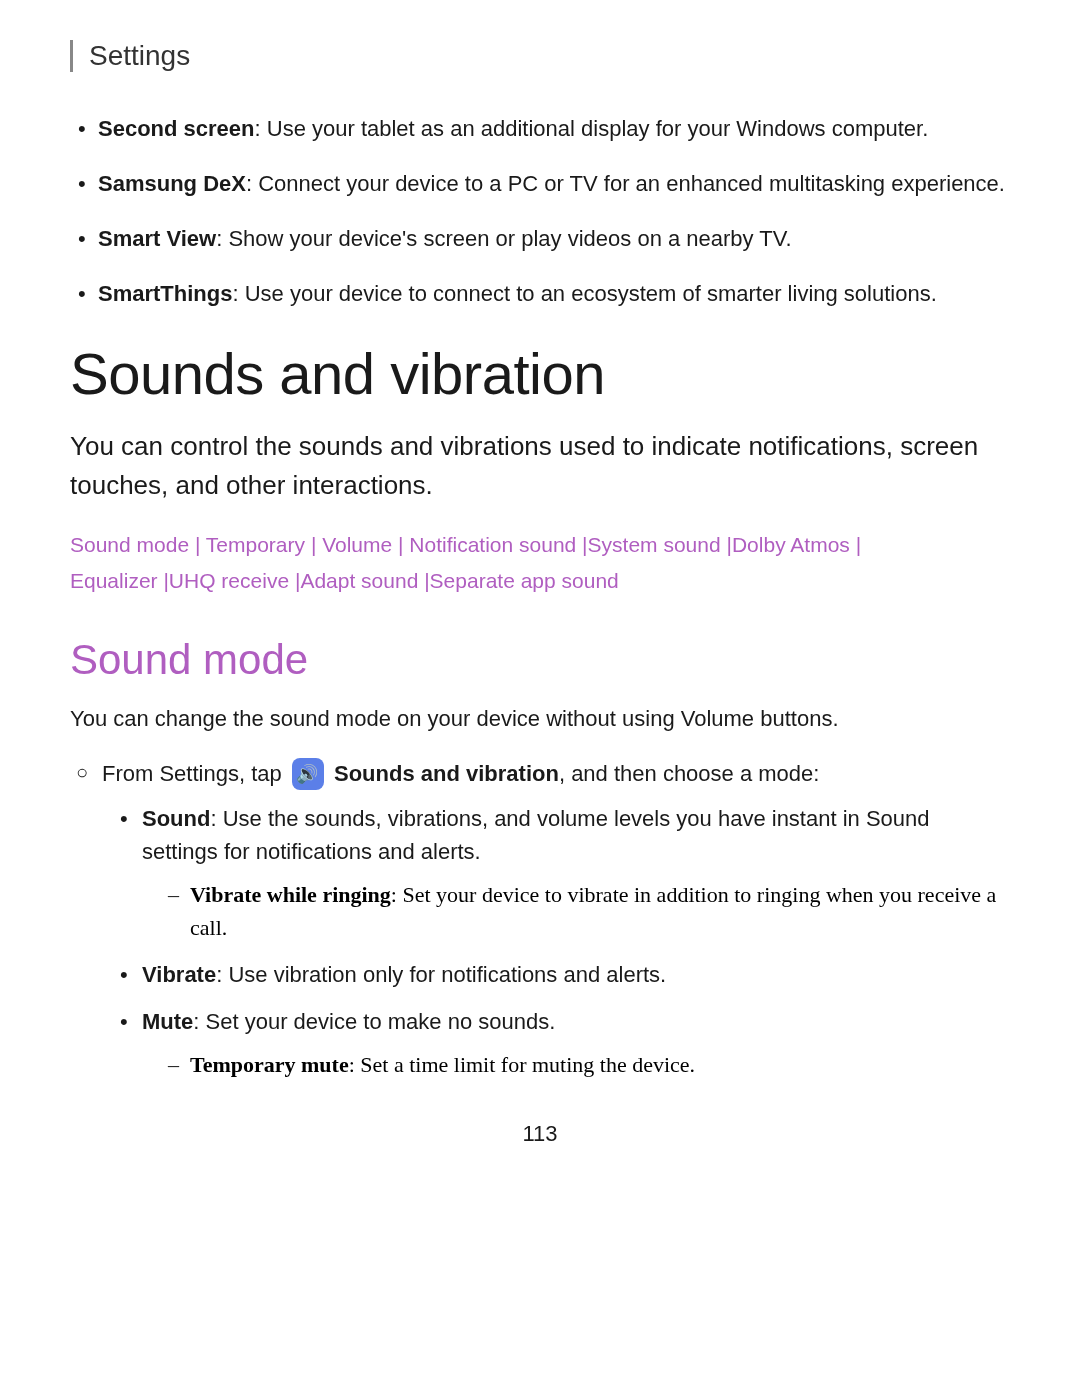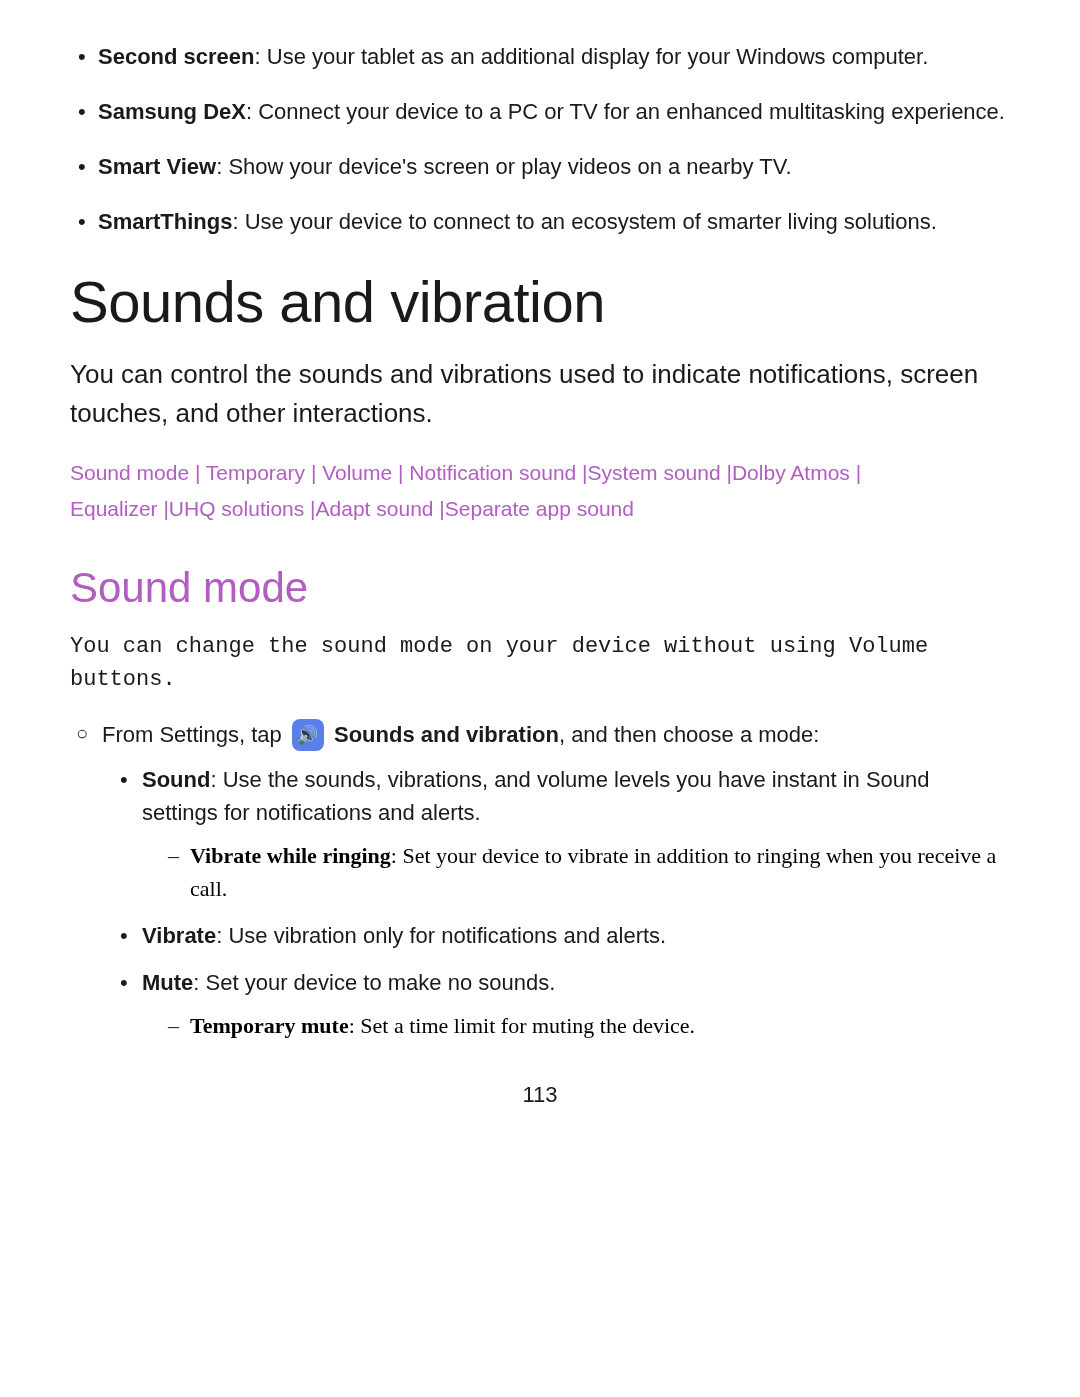--- a/index.html
+++ b/index.html
@@ -106,21 +106,21 @@
       color: #b05ec0;
       margin-bottom: 18px;
       font-family: 'Arial', sans-serif;
     }
 
     .subsection-intro {
       font-size: 22px;
       line-height: 1.5;
       color: #1a1a1a;
       margin-bottom: 22px;
-      font-family: Liberation Mono, monospace;
+      font-family: Liberation Sans, sans-serif;
     }
 
     .step-list {
       list-style: none;
       margin-bottom: 10px;
     }
 
     .step-list > li {
       position: relative;
       padding-left: 32px;
@@ -217,20 +217,23 @@
       color: #1a1a1a;
       font-family: 'Arial', sans-serif;
       margin-top: 40px;
     }
   </style>
 </head>
 <body>
 
 <div class="page">
 
+  <div class="header-bar">
+    <h2>Settings</h2>
+  </div>
 
   <ul class="bullet-list">
     <li>
       <span class="bold-term">Second screen</span><span>: Use your tablet as an additional display for your Windows computer.</span>
     </li>
     <li>
       <span class="bold-term">Samsung DeX</span><span>: Connect your device to a PC or TV for an enhanced multitasking experience.</span>
     </li>
     <li>
       <span class="bold-term">Smart View</span><span>: Show your device's screen or play videos on a nearby TV.</span>
@@ -239,21 +242,21 @@
       <span class="bold-term">SmartThings</span><span>: Use your device to connect to an ecosystem of smarter living solutions.</span>
     </li>
   </ul>
 
   <h1 class="section-title-large">Sounds and vibration</h1>
 
   <p class="section-intro">You can control the sounds and vibrations used to indicate notifications, screen touches, and other interactions.</p>
 
   <div class="nav-links">
     <a>Sound mode</a><span class="sep"> | </span><a>Temporary</a><span class="sep"> | </span><a>Volume</a><span class="sep"> | </span><a>Notification sound</a><span class="sep"> |</span><a>System sound</a><span class="sep"> |</span><a>Dolby Atmos</a><span class="sep"> |</span><br>
-    <a>Equalizer</a><span class="sep"> |</span><a>UHQ solutions</a> <span class="sep">|</span><a>Adapt sound</a><span class="sep"> |</span><a>Separate app sound</a>
+    <a>Equalizer</a><span class="sep"> |</span><a>UHQ receive</a> <span class="sep">|</span><a>Adapt sound</a><span class="sep"> |</span><a>Separate app sound</a>
   </div>
 
   <h2 class="subsection-title">Sound mode</h2>
 
   <p class="subsection-intro">You can change the sound mode on your device without using Volume buttons.</p>
 
   <ul class="step-list">
     <li class="circle-bullet">
       <span>From Settings, tap</span>
       <span class="icon-inline"></span>

